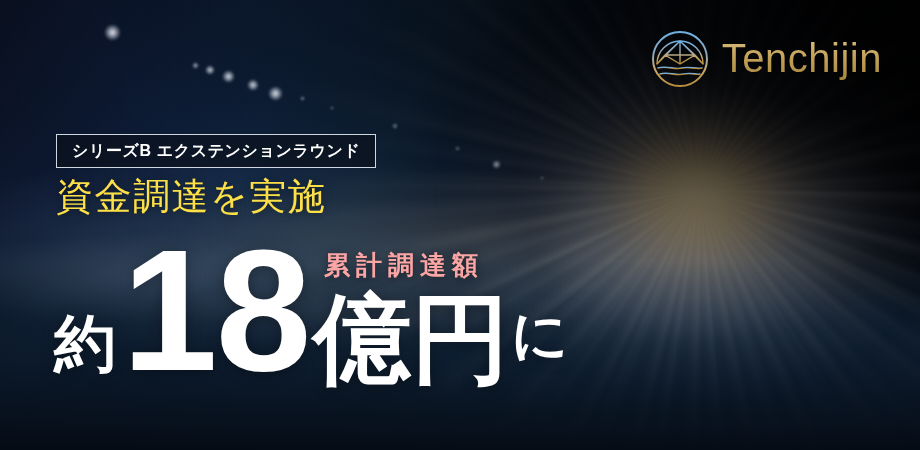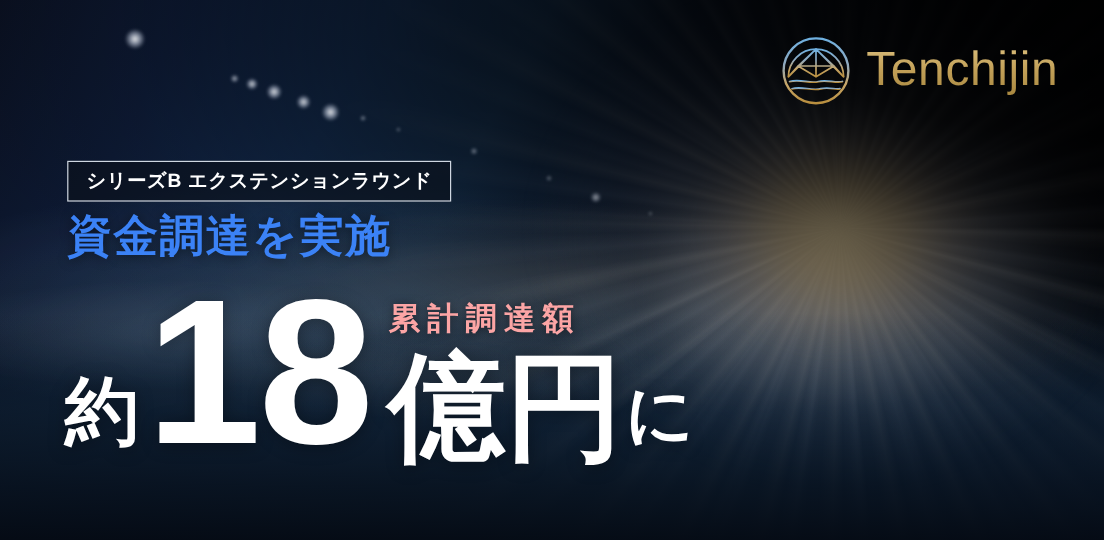--- a/index.html
+++ b/index.html
@@ -252,23 +252,23 @@
     font-size: 16px;
     font-weight: 700;
     letter-spacing: 0.6px;
     white-space: nowrap;
   }
 
   .headline {
     position: absolute;
     left: 56px;
     top: 178px;
-    color: #3b82f6;
+    color: #fde047;
     font-size: 37px;
-    font-weight: 700;
+    font-weight: 400;
     letter-spacing: 1.5px;
     line-height: 1;
     text-shadow: 0 1px 10px rgba(0,0,0,0.45);
     white-space: nowrap;
   }
 
   .amount-row {
     position: absolute;
     left: 54px;
     top: 240px;
@@ -291,22 +291,22 @@
     font-size: 172px;
     font-weight: 700;
     line-height: 0.82;
     letter-spacing: -2px;
     margin-bottom: -2px;
   }
 
   .amt-unit-wrap {
     position: relative;
     display: flex;
-    align-items: flex-end;
-    margin-left: 14px;
+    align-items: center;
+    margin-left: 4px;
   }
 
   .amt-unit {
     font-size: 98px;
     font-weight: 700;
     line-height: 0.85;
     margin-bottom: -2px;
   }
 
   .amt-suffix {

